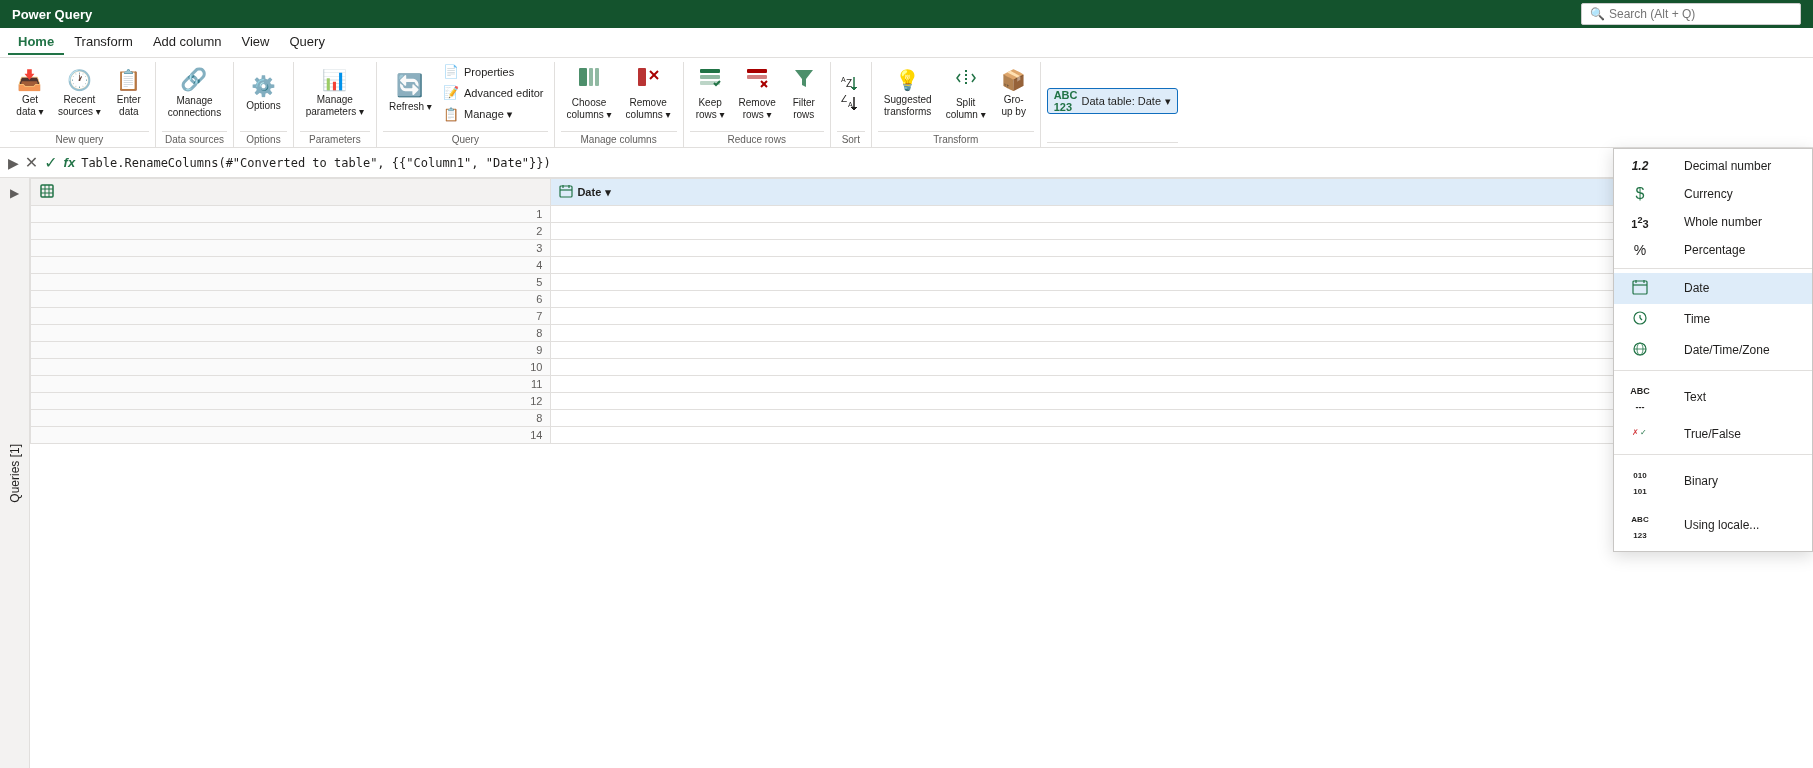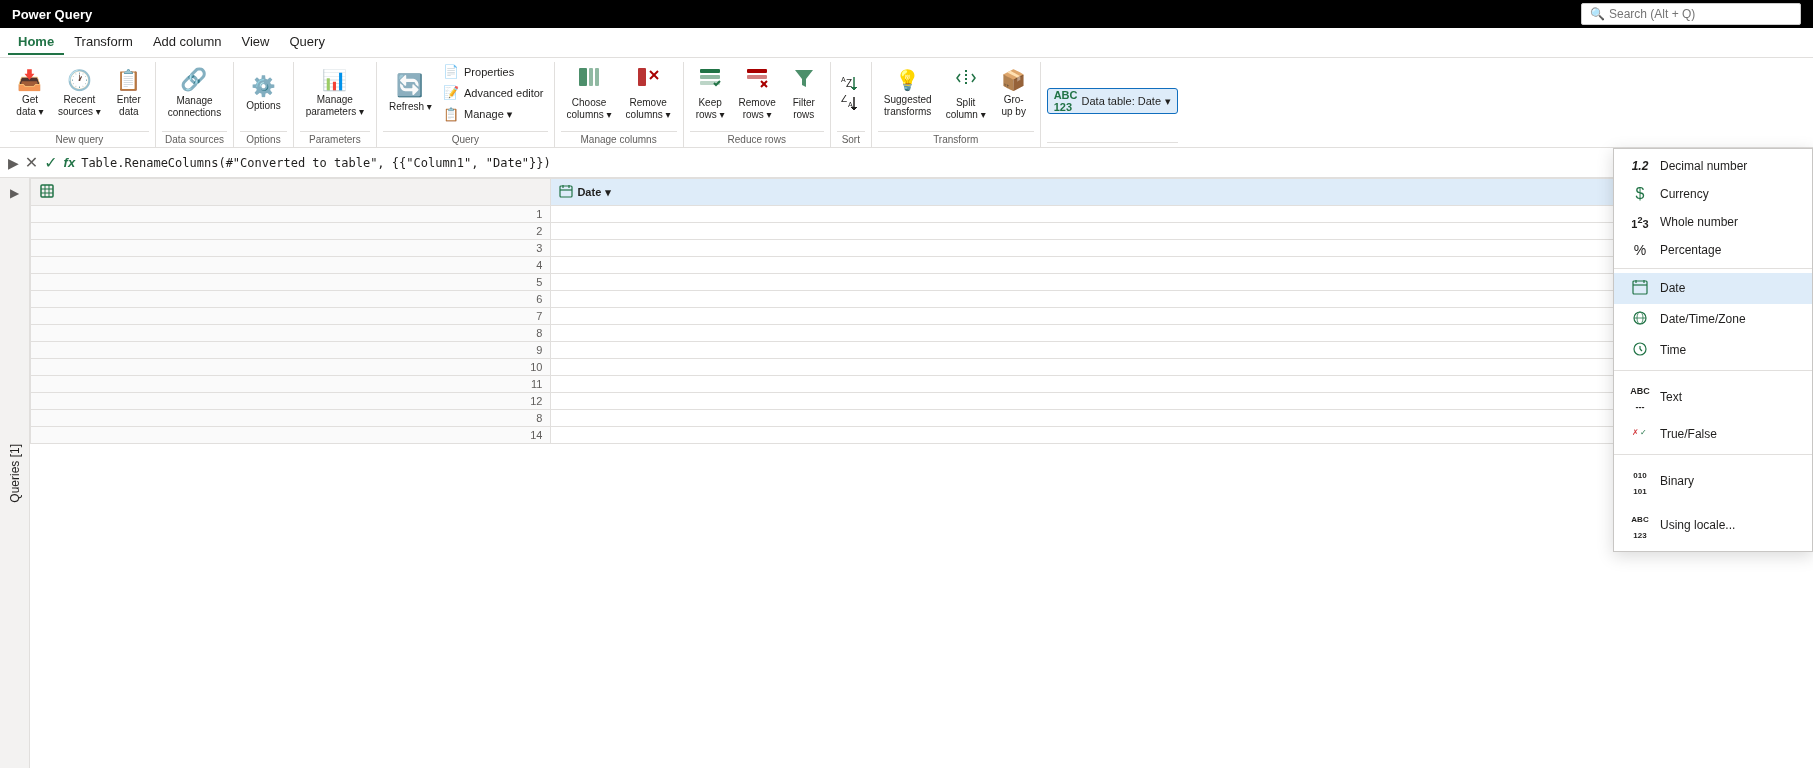--- a/index.html
+++ b/index.html
@@ -1,20 +1,20 @@
 <!DOCTYPE html>
 <html><head>
   <meta charset="utf-8">
   <style>
     * { box-sizing: border-box; margin: 0; padding: 0; }
     body { font-family: 'Segoe UI', Arial, sans-serif; font-size: 12px; background: #f3f2f1; color: #201f1e; overflow: hidden; }
 
     
     .title-bar {
-      background: #000000;
+      background: #14532d;
       color: white;
       padding: 4px 12px;
       font-size: 13px;
       font-weight: 600;
       height: 28px;
       display: flex;
       align-items: center;
     }
 
     
@@ -257,20 +257,21 @@
       z-index: 200;
       padding: 4px 0;
     }
     .dropdown-item {
       display: flex;
       align-items: center;
       padding: 6px 16px;
       font-size: 12px;
       cursor: pointer;
       color: #201f1e;
+      gap: 24px;
     }
     .dropdown-item .di-icon {
       margin-right: 10px;
       font-size: 14px;
       width: 20px;
       text-align: center;
       color: #201f1e;
     }
     .dropdown-divider {
       height: 1px;
@@ -647,32 +648,32 @@
           <rect x="1" y="2" width="14" height="13" rx="1" fill="none" stroke="#217346" stroke-width="1.2"></rect>
           <line x1="4" y1="1" x2="4" y2="4" stroke="#217346" stroke-width="1.2"></line>
           <line x1="12" y1="1" x2="12" y2="4" stroke="#217346" stroke-width="1.2"></line>
           <line x1="1" y1="6" x2="15" y2="6" stroke="#217346" stroke-width="1.2"></line>
         </svg></span>
       <span>Date</span>
     </div>
     <div class="dropdown-item">
       <span class="di-icon"><svg width="16" height="16" viewBox="0 0 16 16">
           <circle cx="8" cy="8" r="6" fill="none" stroke="#217346" stroke-width="1.2"></circle>
+          <line x1="8" y1="5" x2="8" y2="8" stroke="#217346" stroke-width="1.2"></line>
+          <line x1="8" y1="8" x2="10" y2="10" stroke="#217346" stroke-width="1.2"></line>
+        </svg></span>
+      <span>Time</span>
+    </div>
+    <div class="dropdown-item">
+      <span class="di-icon"><svg width="16" height="16" viewBox="0 0 16 16">
+          <circle cx="8" cy="8" r="6" fill="none" stroke="#217346" stroke-width="1.2"></circle>
           <ellipse cx="8" cy="8" rx="3" ry="6" fill="none" stroke="#217346" stroke-width="0.8"></ellipse>
           <line x1="2" y1="8" x2="14" y2="8" stroke="#217346" stroke-width="0.8"></line>
         </svg></span>
       <span>Date/Time/Zone</span>
-    </div>
-    <div class="dropdown-item">
-      <span class="di-icon"><svg width="16" height="16" viewBox="0 0 16 16">
-          <circle cx="8" cy="8" r="6" fill="none" stroke="#217346" stroke-width="1.2"></circle>
-          <line x1="8" y1="5" x2="8" y2="8" stroke="#217346" stroke-width="1.2"></line>
-          <line x1="8" y1="8" x2="10" y2="10" stroke="#217346" stroke-width="1.2"></line>
-        </svg></span>
-      <span>Time</span>
     </div>
     <div class="dropdown-divider"></div>
     <div class="dropdown-item">
       <span class="di-icon"><span style="font-size:9px; font-weight:bold; color:#201f1e; line-height:1;">ABC<br>---</span></span>
       <span>Text</span>
     </div>
     <div class="dropdown-item">
       <span class="di-icon"><svg width="16" height="16" viewBox="0 0 16 16">
           <text x="0" y="10" font-size="8" fill="#d13438">✗</text>
           <text x="8" y="10" font-size="8" fill="#217346">✓</text>

